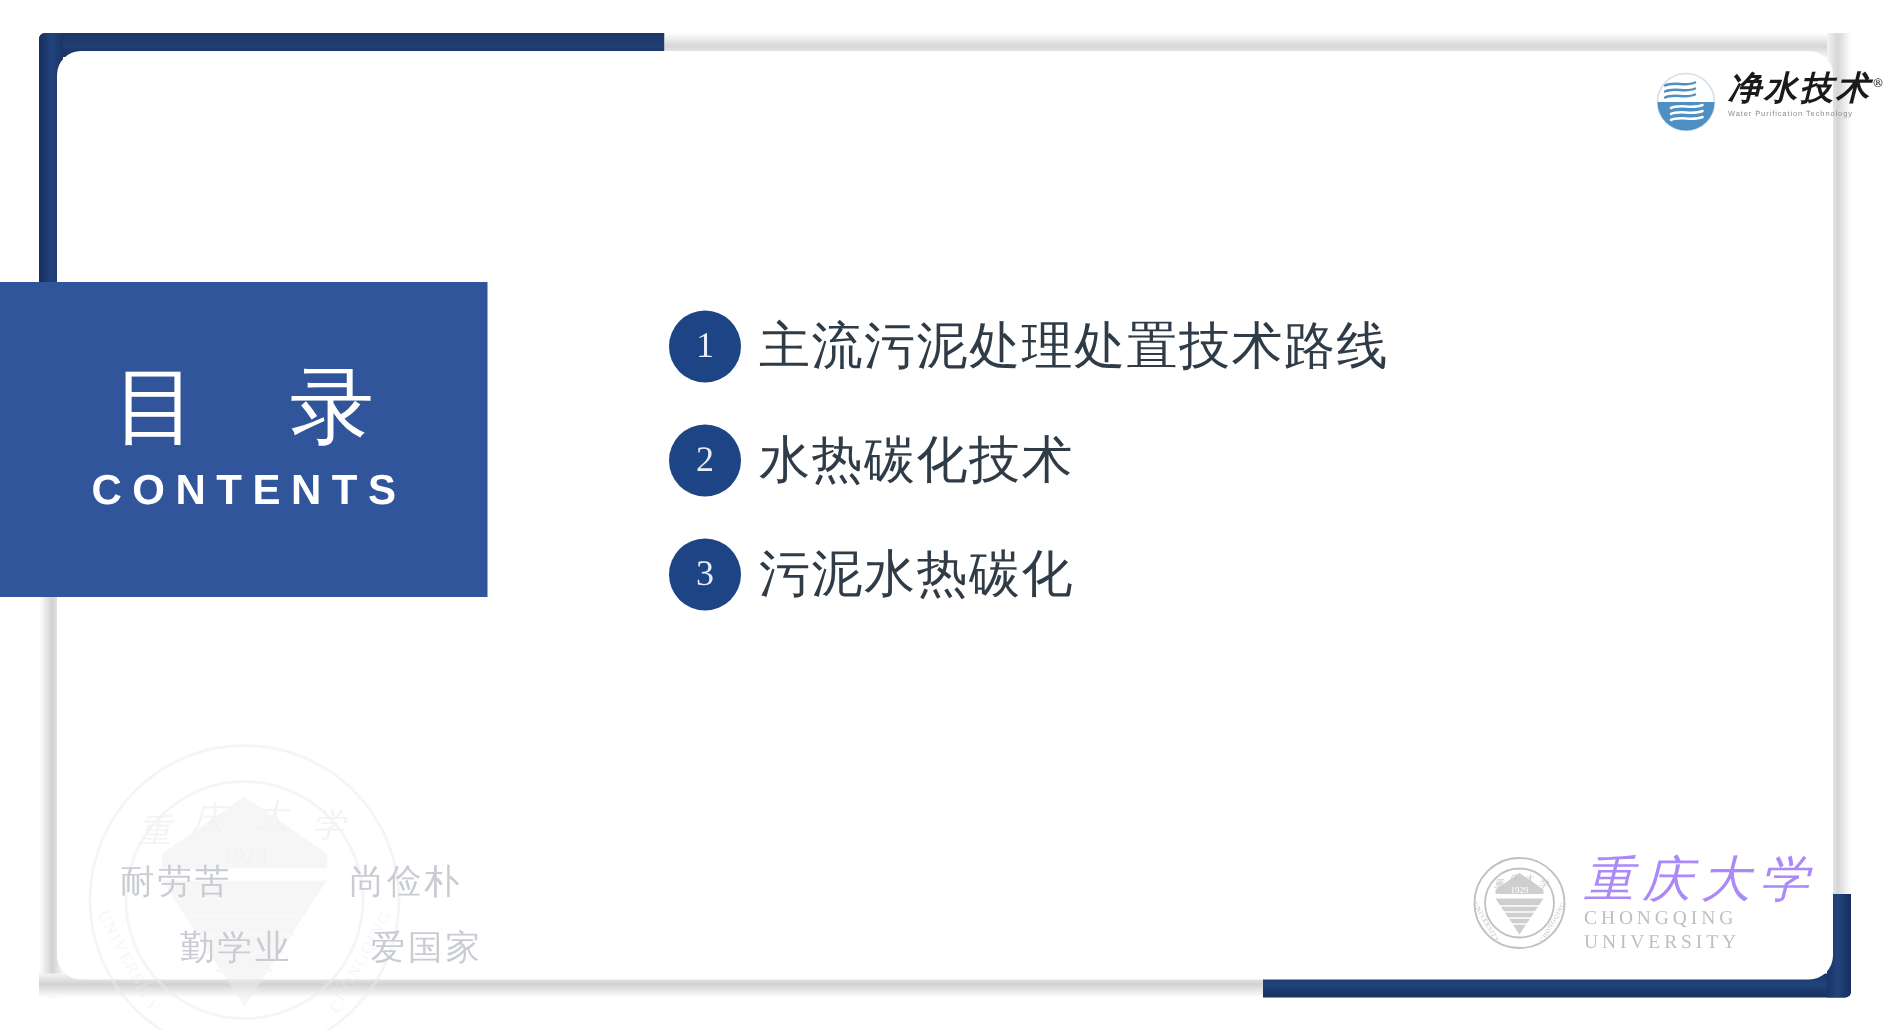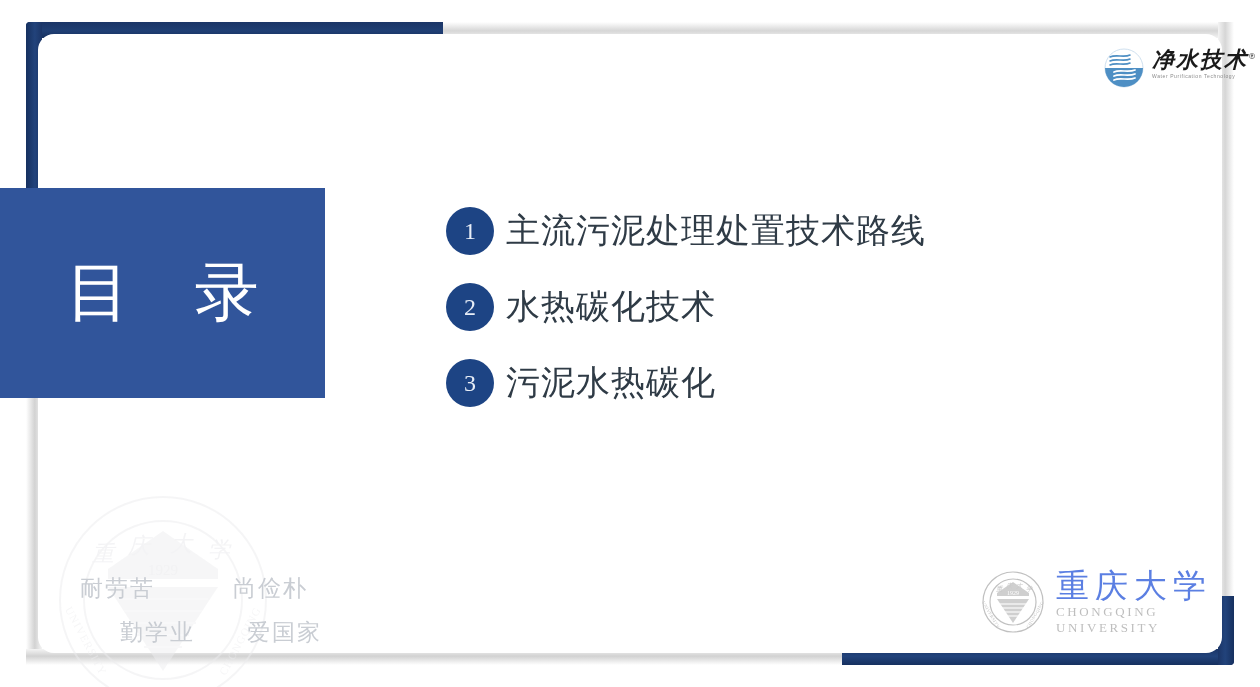--- a/index.html
+++ b/index.html
@@ -138,21 +138,21 @@
     width: 325px;
     height: 210px;
     background: #31559b;
     display: flex;
     flex-direction: column;
     align-items: center;
     justify-content: center;
   }
   .contents-cn {
     color: #ffffff;
-    font-size: 64px;
+    font-size: 56px;
     font-weight: 400;
     letter-spacing: 22px;
     text-indent: 22px;
     line-height: 1.05;
     font-family: "DejaVu Sans", "Liberation Sans", sans-serif;
   }
   .contents-en {
     color: #ffffff;
     font-size: 28px;
     font-weight: bold;
@@ -243,24 +243,25 @@
     align-items: center;
     opacity: 0.72;
   }
   .univ-seal { width: 62px; height: 62px; flex: 0 0 62px; }
   .univ-text {
     margin-left: 12px;
     display: flex;
     flex-direction: column;
   }
   .univ-cn {
-    color: #1d4ed8;
+    color: #8b5cf6;
     font-size: 33px;
     letter-spacing: 6px;
     font-family: "DejaVu Serif", "Liberation Serif", serif;
+    font-style: italic;
     line-height: 1.1;
   }
   .univ-en {
     color: #a6a6a6;
     font-size: 13px;
     letter-spacing: 2.6px;
     margin-top: 0;
     font-family: "Liberation Serif", "DejaVu Serif", serif;
   }
 </style>
@@ -317,20 +318,21 @@
     <span class="line1">
       <span class="a">耐劳苦</span><span>尚俭朴</span>
     </span>
     <span class="line2">
       <span class="a">勤学业</span><span>爱国家</span>
     </span>
   </div>
 
   <div class="contents-panel">
     <div class="contents-cn">目 录</div>
+    <div class="contents-en">CONTENTS</div>
   </div>
 
   <div class="agenda">
     <div class="agenda-item">
       <div class="agenda-badge">1</div>
       <div class="agenda-label">主流污泥处理处置技术路线</div>
     </div>
     <div class="agenda-item">
       <div class="agenda-badge">2</div>
       <div class="agenda-label">水热碳化技术</div>

